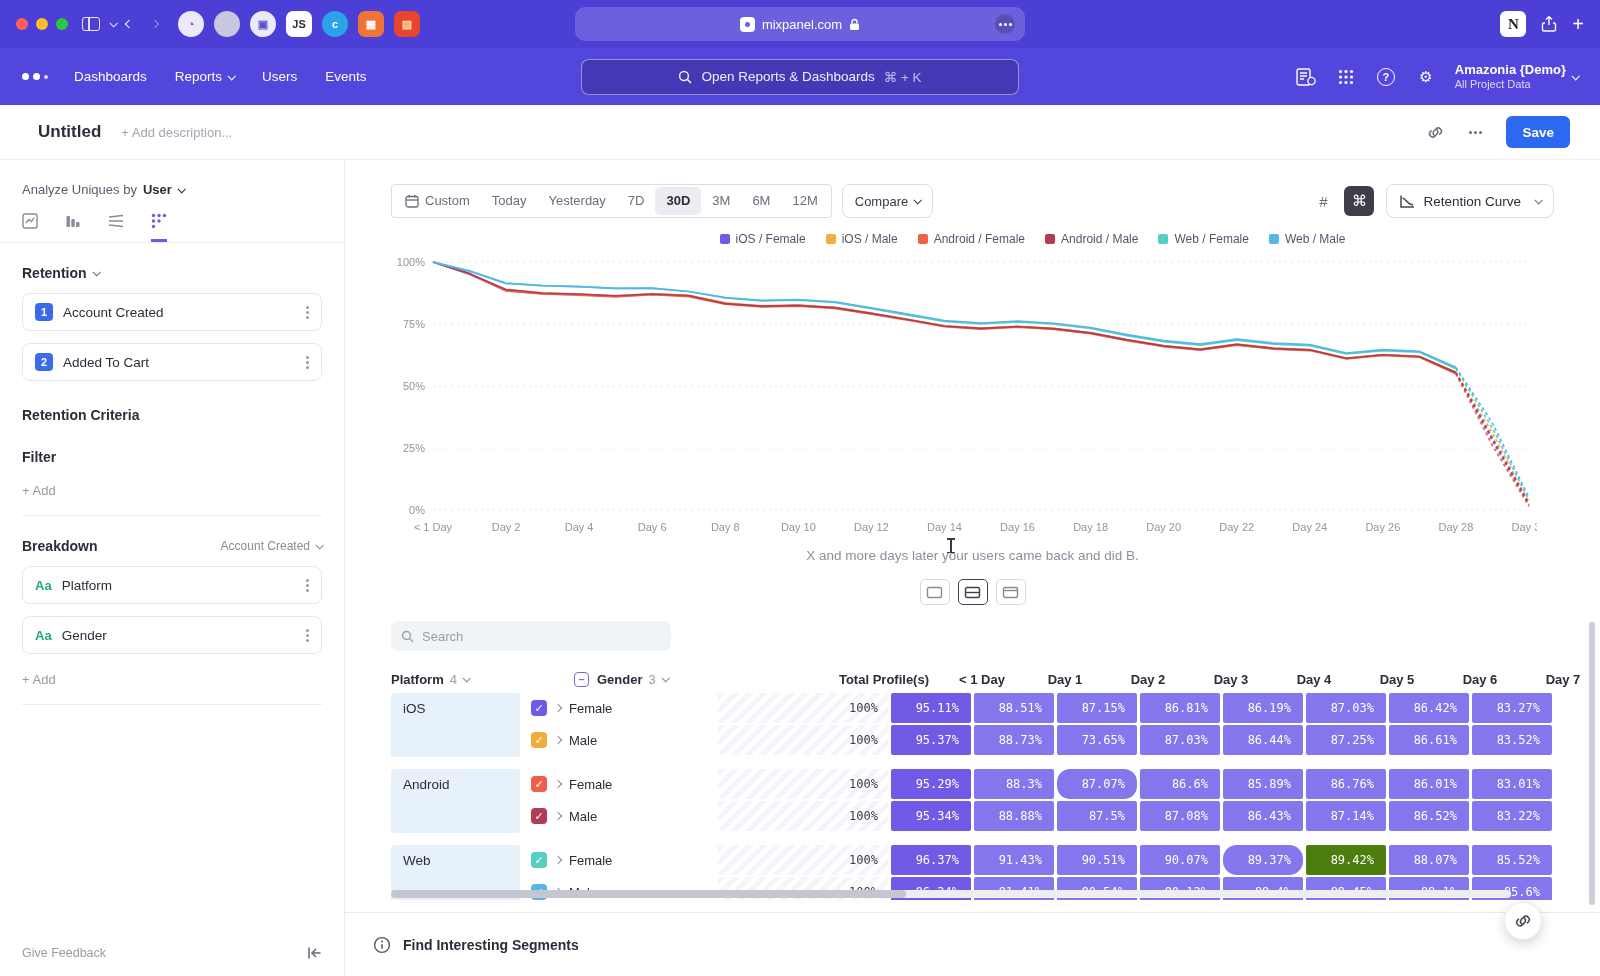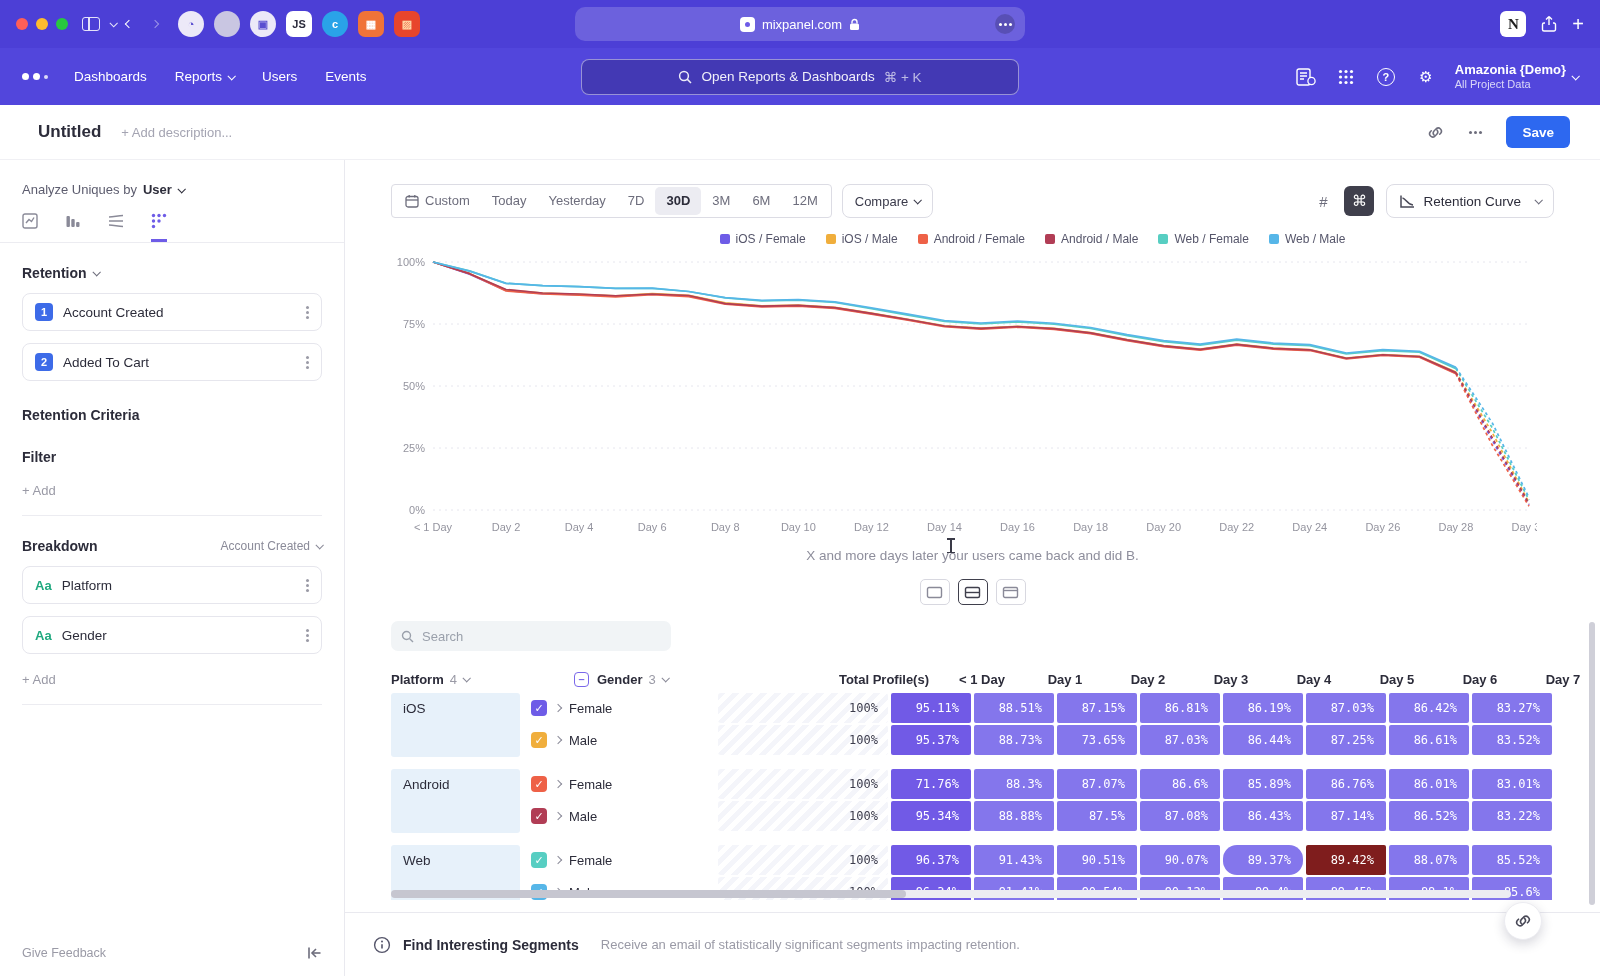--- a/index.html
+++ b/index.html
@@ -620,23 +620,23 @@
           <div class="tgroup">
             <div class="platform-cell">Android</div>
             <div class="tgroup-rows">
               <div class="trow">
                 <div class="gender-cell">
                   <span class="cb" style="background: rgb(238, 97, 71);">✓</span>
                   <span class="expander chv right" style="margin: 0px; color: rgb(138, 138, 152);"></span>
                   <span class="gender-lbl">Female</span>
                 </div>
                 <div class="total-cell">100%</div>
-                <div class="val-cell" style="background: rgb(113, 90, 230);">71.76%</div>
+                <div class="val-cell" style="background: rgb(113, 90, 230);">95.29%</div>
                 <div class="val-cell" style="background: rgb(132, 118, 236);">88.3%</div>
-                <div class="val-cell" style="background: rgb(132, 118, 236);">87.07%</div>
+                <div class="val-cell" style="background: rgb(132, 118, 236); border-radius: 13px;">87.07%</div>
                 <div class="val-cell" style="background: rgb(132, 118, 236);">86.6%</div>
                 <div class="val-cell" style="background: rgb(132, 118, 236);">85.89%</div>
                 <div class="val-cell" style="background: rgb(132, 118, 236);">86.76%</div>
                 <div class="val-cell" style="background: rgb(132, 118, 236);">86.01%</div>
                 <div class="val-cell" style="background: rgb(132, 118, 236);">83.01%</div>
               </div>
               <div class="trow">
                 <div class="gender-cell">
                   <span class="cb" style="background: rgb(177, 61, 85);">✓</span>
                   <span class="expander chv right" style="margin: 0px; color: rgb(138, 138, 152);"></span>
@@ -662,21 +662,21 @@
                   <span class="cb" style="background: rgb(87, 206, 194);">✓</span>
                   <span class="expander chv right" style="margin: 0px; color: rgb(138, 138, 152);"></span>
                   <span class="gender-lbl">Female</span>
                 </div>
                 <div class="total-cell">100%</div>
                 <div class="val-cell" style="background: rgb(113, 90, 230);">96.37%</div>
                 <div class="val-cell" style="background: rgb(132, 118, 236);">91.43%</div>
                 <div class="val-cell" style="background: rgb(132, 118, 236);">90.51%</div>
                 <div class="val-cell" style="background: rgb(132, 118, 236);">90.07%</div>
                 <div class="val-cell" style="background: rgb(132, 118, 236); border-radius: 14px;">89.37%</div>
-                <div class="val-cell" style="background: #7f1d1d;">89.42%</div>
+                <div class="val-cell" style="background: #4d7c0f;">89.42%</div>
                 <div class="val-cell" style="background: rgb(132, 118, 236);">88.07%</div>
                 <div class="val-cell" style="background: rgb(132, 118, 236);">85.52%</div>
               </div>
               <div class="trow">
                 <div class="gender-cell">
                   <span class="cb" style="background: rgb(86, 182, 232);">✓</span>
                   <span class="expander chv right" style="margin: 0px; color: rgb(138, 138, 152);"></span>
                   <span class="gender-lbl">Male</span>
                 </div>
                 <div class="total-cell">100%</div>
@@ -699,21 +699,20 @@
 
     <div class="vscroll"></div>
 
     <div class="main-footer">
       <svg class="ic" width="18" height="18" viewBox="0 0 18 18">
         <circle cx="9" cy="9" r="7.4" fill="none" stroke="#55556a" stroke-width="1.4"></circle>
         <circle cx="9" cy="5.6" r="1" fill="#55556a"></circle>
         <line x1="9" y1="8.2" x2="9" y2="12.6" stroke="#55556a" stroke-width="1.6"></line>
       </svg>
       <span class="mf-title">Find Interesting Segments</span>
-      <span class="mf-sub">Receive an email of statistically significant segments impacting retention.</span>
     </div>
     <button class="float-link">
       <svg class="ic" width="18" height="18" viewBox="0 0 17 17">
         <path d="M7.2 11.2 a3.2 3.2 0 0 1 0-4.5 l2-2 a3.2 3.2 0 0 1 4.5 4.5 l-1 1" fill="none" stroke="#4a4a58" stroke-width="1.5" stroke-linecap="round"></path>
         <path d="M9.8 5.8 a3.2 3.2 0 0 1 0 4.5 l-2 2 a3.2 3.2 0 0 1-4.5-4.5 l1-1" fill="none" stroke="#4a4a58" stroke-width="1.5" stroke-linecap="round"></path>
       </svg>
     </button>
   </main>
 </div>
 

